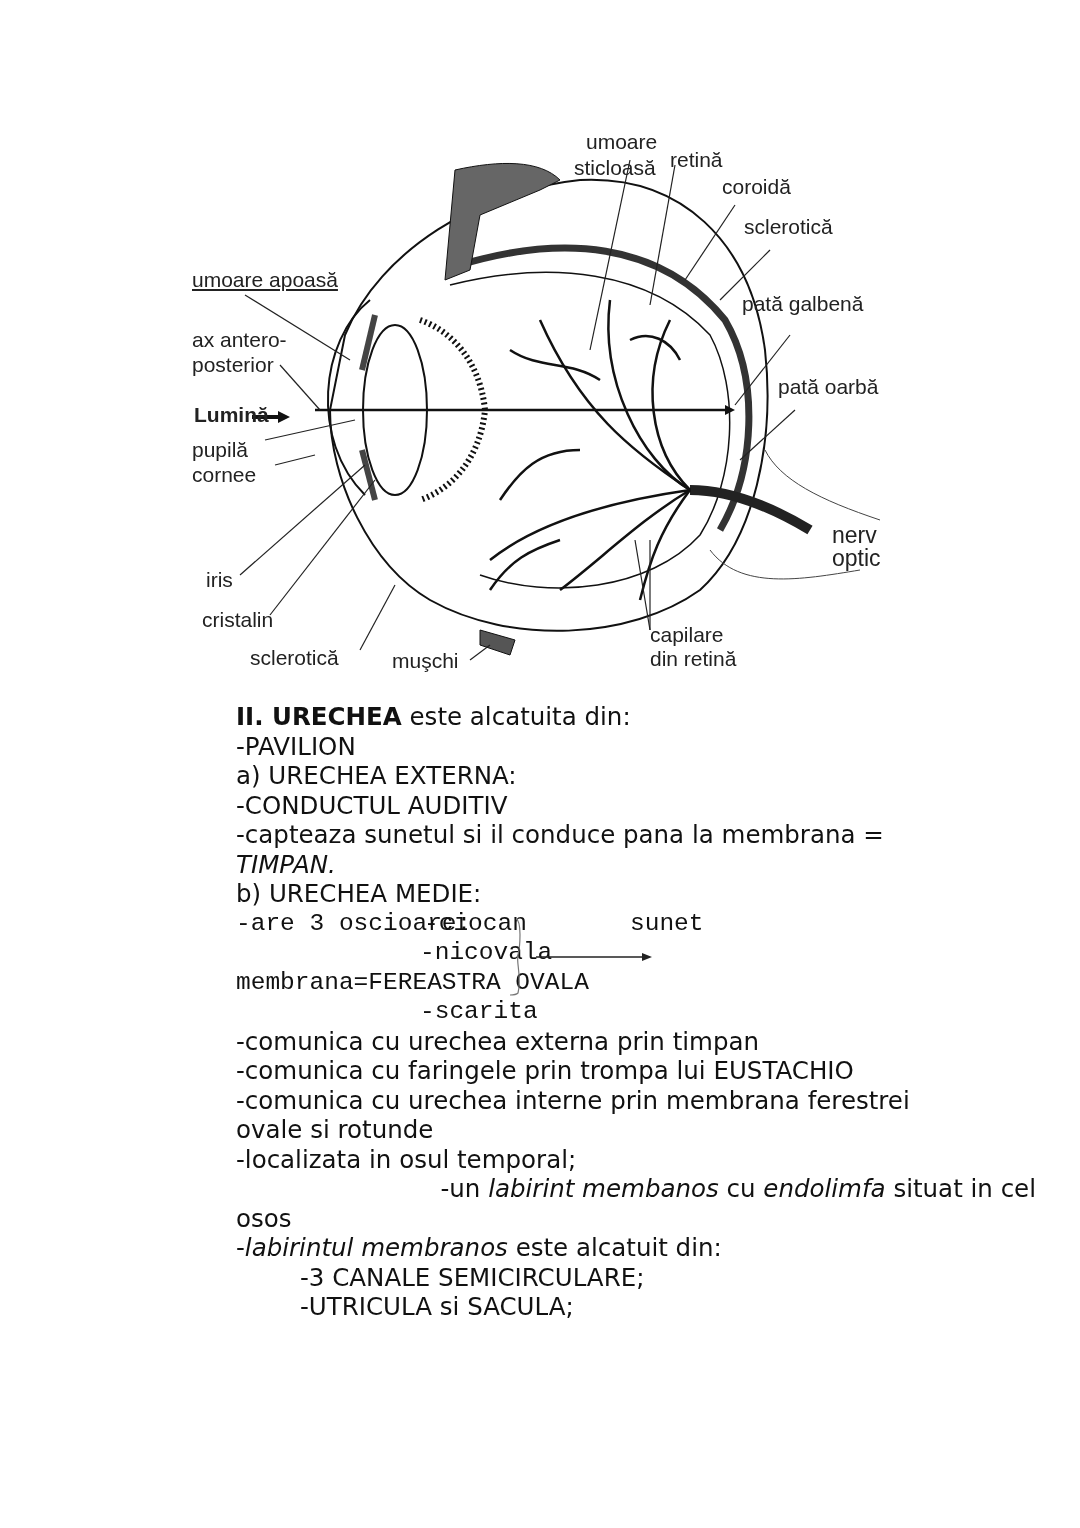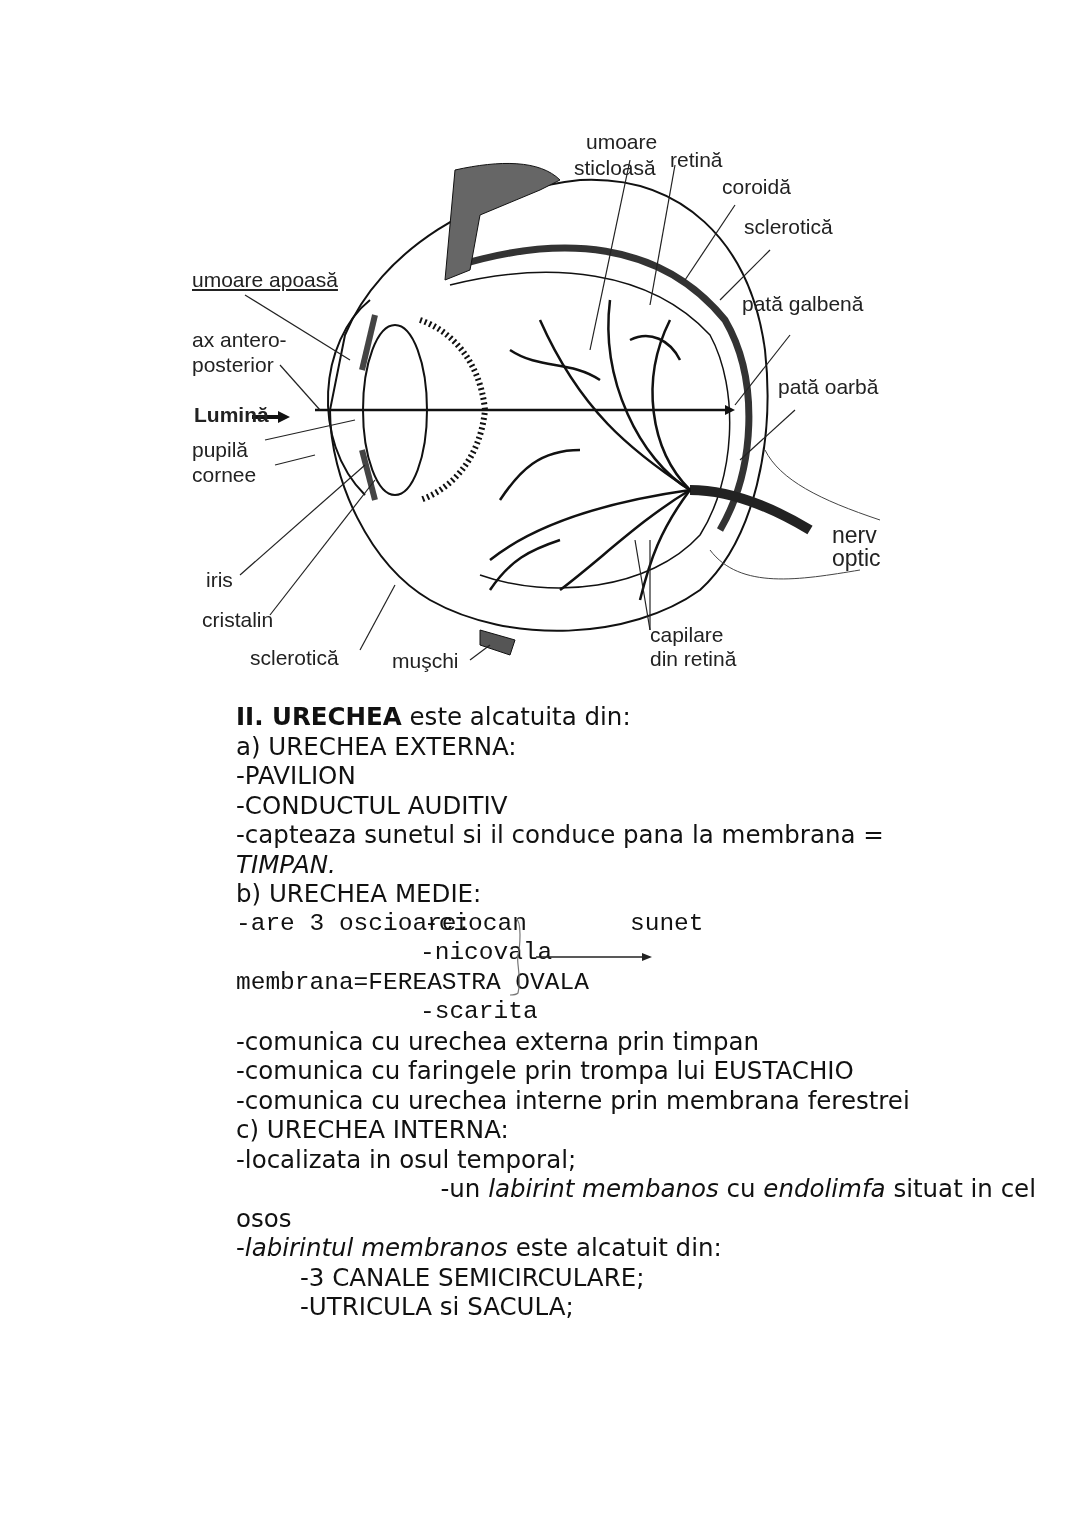--- a/index.html
+++ b/index.html
@@ -103,22 +103,22 @@
   <div class="lbl" style="left:26px; top:448px;">iris</div>
   <div class="lbl" style="left:22px; top:488px;">cristalin</div>
   <div class="lbl" style="left:470px; top:503px;">capilare</div>
   <div class="lbl" style="left:470px; top:527px;">din retină</div>
   <div class="lbl" style="left:70px; top:526px;">sclerotică</div>
   <div class="lbl" style="left:212px; top:529px;">muşchi</div>
 </div>
 
 <div class="text">
   <div class="line"><span class="b">II. URECHEA</span><span> este alcatuita din:</span></div>
+  <div class="line">-PAVILION</div>
   <div class="line">a) URECHEA EXTERNA:</div>
-  <div class="line">-PAVILION</div>
   <div class="line">-CONDUCTUL AUDITIV</div>
   <div class="line">-capteaza sunetul si il conduce pana la membrana =</div>
   <div class="line i">TIMPAN.</div>
   <div class="line">b) URECHEA MEDIE:</div>
 
   <div style="position:relative; height:118px;font-family:Liberation Mono, monospace;">
     <span class="abs" style="left:0; top:0;">-are 3 oscioare:</span>
     <span class="abs" style="left:188px; top:0;">-ciocan</span>
     <span class="abs" style="left:394px; top:0;">sunet</span>
     <span class="abs" style="left:184px; top:29.5px;">-nicovala</span>
@@ -127,20 +127,20 @@
     <svg style="position:absolute; left:270px; top:8px;" width="160" height="80">
       <path d="M10 2 C 16 4, 14 30, 12 38 C 10 46, 16 60, 12 76 C 10 78, 6 78, 4 78" fill="none" stroke="#777" stroke-width="1.2"></path>
       <line x1="30" y1="40" x2="140" y2="40" stroke="#222" stroke-width="1.3"></line>
       <polygon points="136,36 146,40 136,44" fill="#222"></polygon>
     </svg>
   </div>
 
   <div class="line">-comunica cu urechea externa prin timpan</div>
   <div class="line">-comunica cu faringele prin trompa lui EUSTACHIO</div>
   <div class="line">-comunica cu urechea interne prin membrana ferestrei</div>
-  <div class="line">c) URECHEA INTERNA:</div>
+  <div class="line">ovale si rotunde</div>
   <div class="line">-localizata in osul temporal;</div>
   <div class="line indent1"><span>-un </span><span class="i">labirint membanos</span><span> cu </span><span class="i">endolimfa</span><span> situat in cel</span></div>
   <div class="line">osos</div>
   <div class="line"><span>-</span><span class="i">labirintul membranos</span><span> este alcatuit din:</span></div>
   <div class="line indent2">-3 CANALE SEMICIRCULARE;</div>
   <div class="line indent2">-UTRICULA si SACULA;</div>
 </div>
 
 </body></html>

